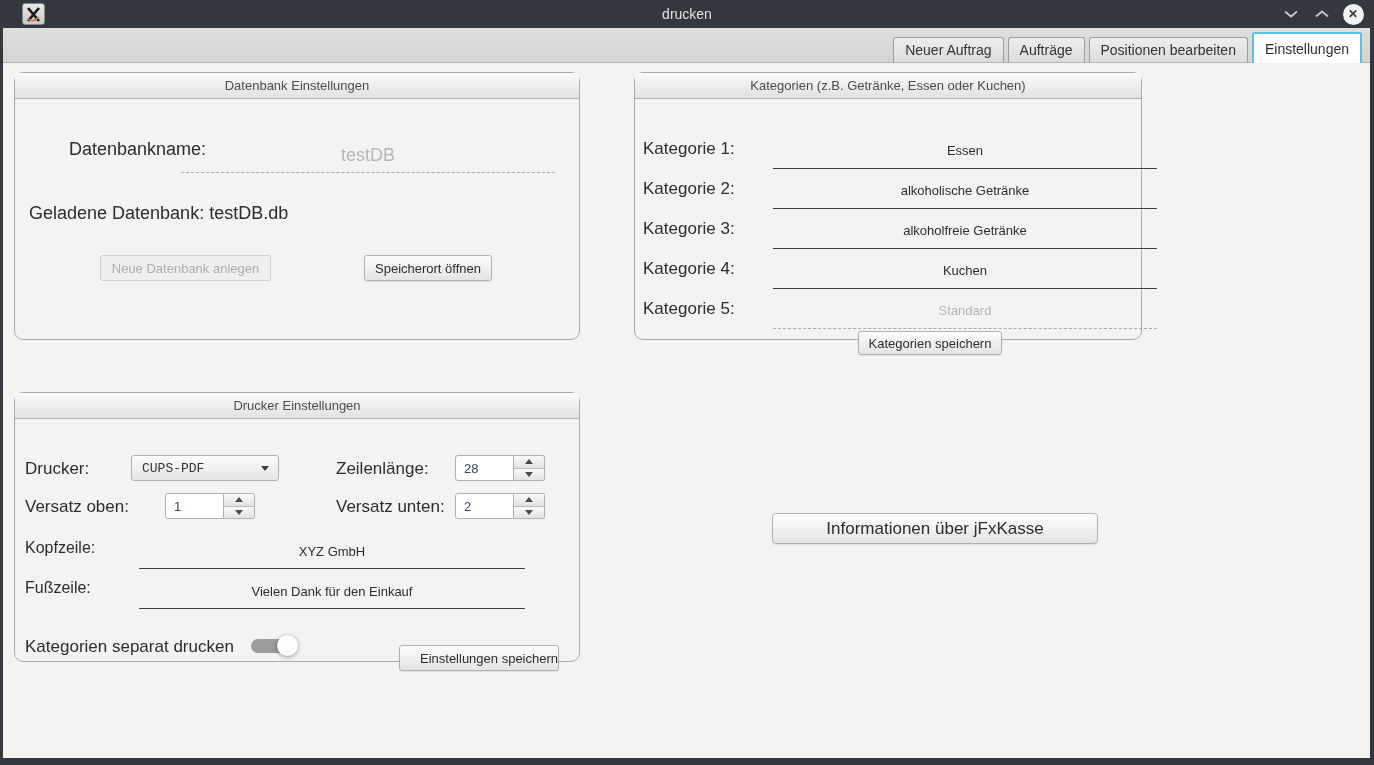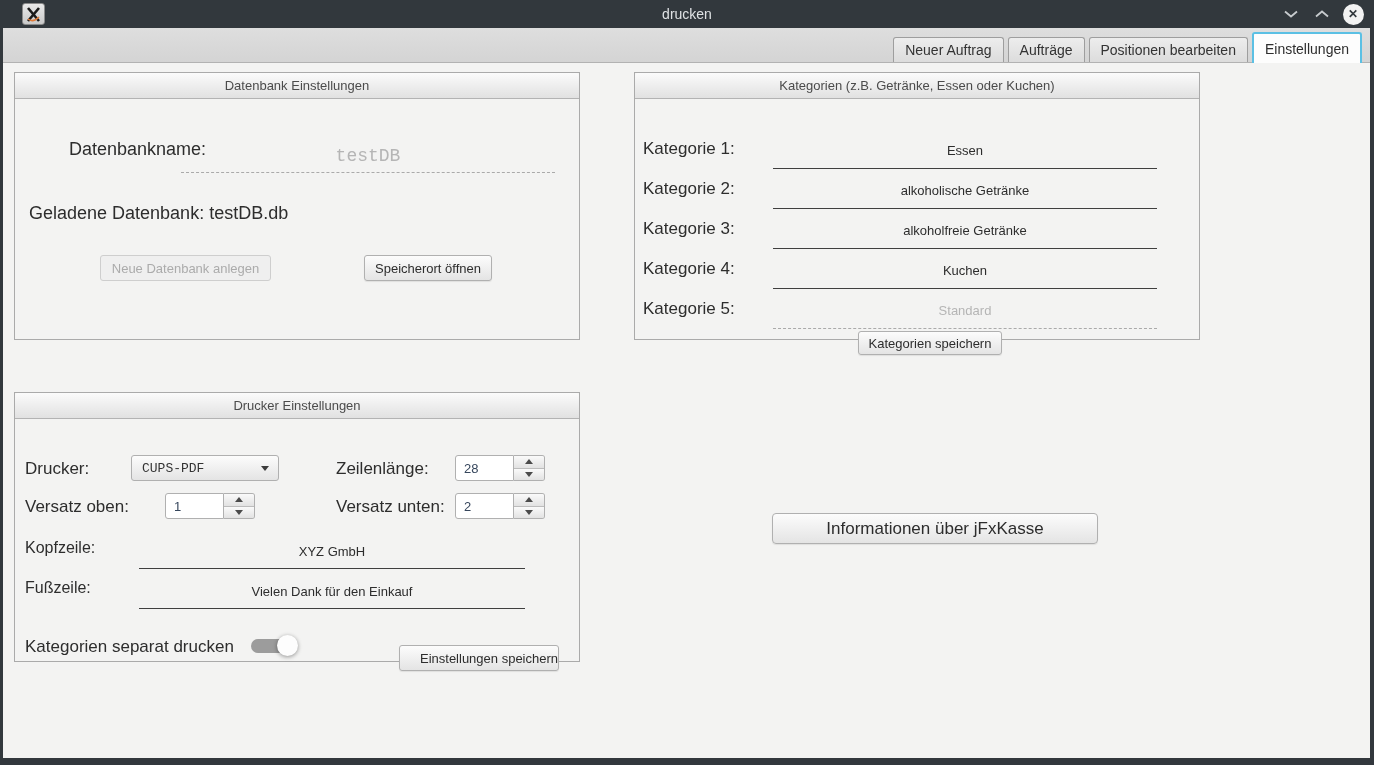--- a/index.html
+++ b/index.html
@@ -52,21 +52,21 @@
     height:31px; background:#fdfdfd;
     border:2px solid #5bc0e4; border-bottom:none;
     margin-bottom:-1px; color:#2e2e2e; z-index:2;
   }
   
   .content {
     position:absolute; top:63px; left:3px; right:4px; bottom:7px;
     background:#f3f3f2;
   }
   .panel {
-    position:absolute; border:1px solid #aaaaaa; border-radius:0;
+    position:absolute; border:1px solid #aaaaaa; border-radius:9px;
     background:#f3f3f2;
   }
   .panel-header {
     height:26px; background:linear-gradient(#fbfbfb,#e1e1e1);
     border-bottom:1px solid #b3b3b3; border-radius:3px 3px 0 0;
     display:flex; align-items:center; justify-content:center;
     font-size:13px; color:#4b4b4b;
   }
   .panel-body { position:absolute; top:26px; left:0; right:0; bottom:0; }
   .lbl { position:absolute; font-size:17px; color:#2d2d2d; white-space:nowrap; }
@@ -179,28 +179,28 @@
         <span>Einstellungen</span>
       </div>
   </div>
 
   <div class="content">
 
     <div class="panel" style="left:11px; top:9px; width:566px; height:268px;">
       <div class="panel-header">Datenbank Einstellungen</div>
       <div class="panel-body">
         <div class="lbl lbl-big" style="left:10px; top:40px;margin-left:44px;">Datenbankname:</div>
-        <input class="ufield empty" style="left: 166px; top: 40px; width: 374px; height: 34px; font-size: 18px; font-family: Liberation Mono, monospace;" placeholder="testDB">
+        <input class="ufield empty" style="left: 166px; top: 40px; width: 374px; height: 34px; font-size: 18px;" placeholder="testDB">
         <div class="lbl lbl-big" style="left:14px; top:104px;">Geladene Datenbank: testDB.db</div>
         <button class="btn disabled" style="left:85px; top:156px; width:171px; height:26px;" disabled="">Neue Datenbank anlegen</button>
         <button class="btn" style="left:349px; top:156px; width:128px; height:26px;">Speicherort öffnen</button>
       </div>
     </div>
 
-    <div class="panel" style="left:631px; top:9px; width:566px; height:268px;">
+    <div class="panel" style="left:631px; top:9px; width:508px; height:268px;">
       <div class="panel-header">Kategorien (z.B. Getränke, Essen oder Kuchen)</div>
       <div class="panel-body">
         <div class="lbl cat-row-label" style="top:40px;">Kategorie 1:</div>
         <input class="ufield" style="left: 138px; top: 34px; width: 384px; height: 36px;" value="Essen">
         <div class="lbl cat-row-label" style="top:80px;">Kategorie 2:</div>
         <input class="ufield" style="left: 138px; top: 74px; width: 384px; height: 36px;" value="alkoholische Getränke">
         <div class="lbl cat-row-label" style="top:120px;">Kategorie 3:</div>
         <input class="ufield" style="left: 138px; top: 114px; width: 384px; height: 36px;" value="alkoholfreie Getränke">
         <div class="lbl cat-row-label" style="top:160px;">Kategorie 4:</div>
         <input class="ufield" style="left: 138px; top: 154px; width: 384px; height: 36px;" value="Kuchen">

